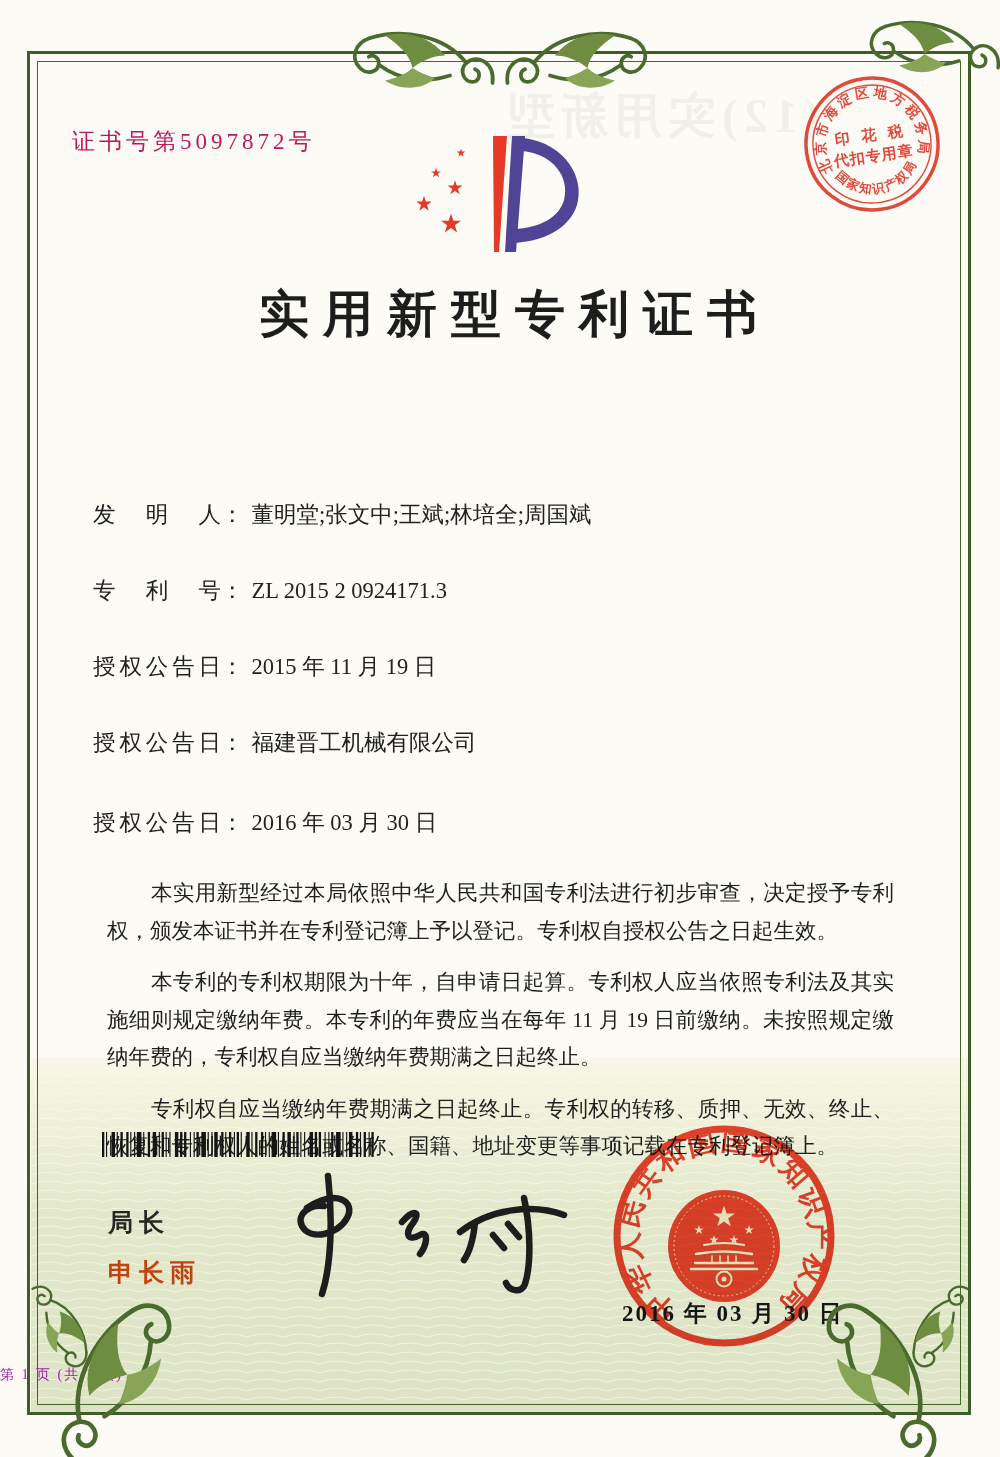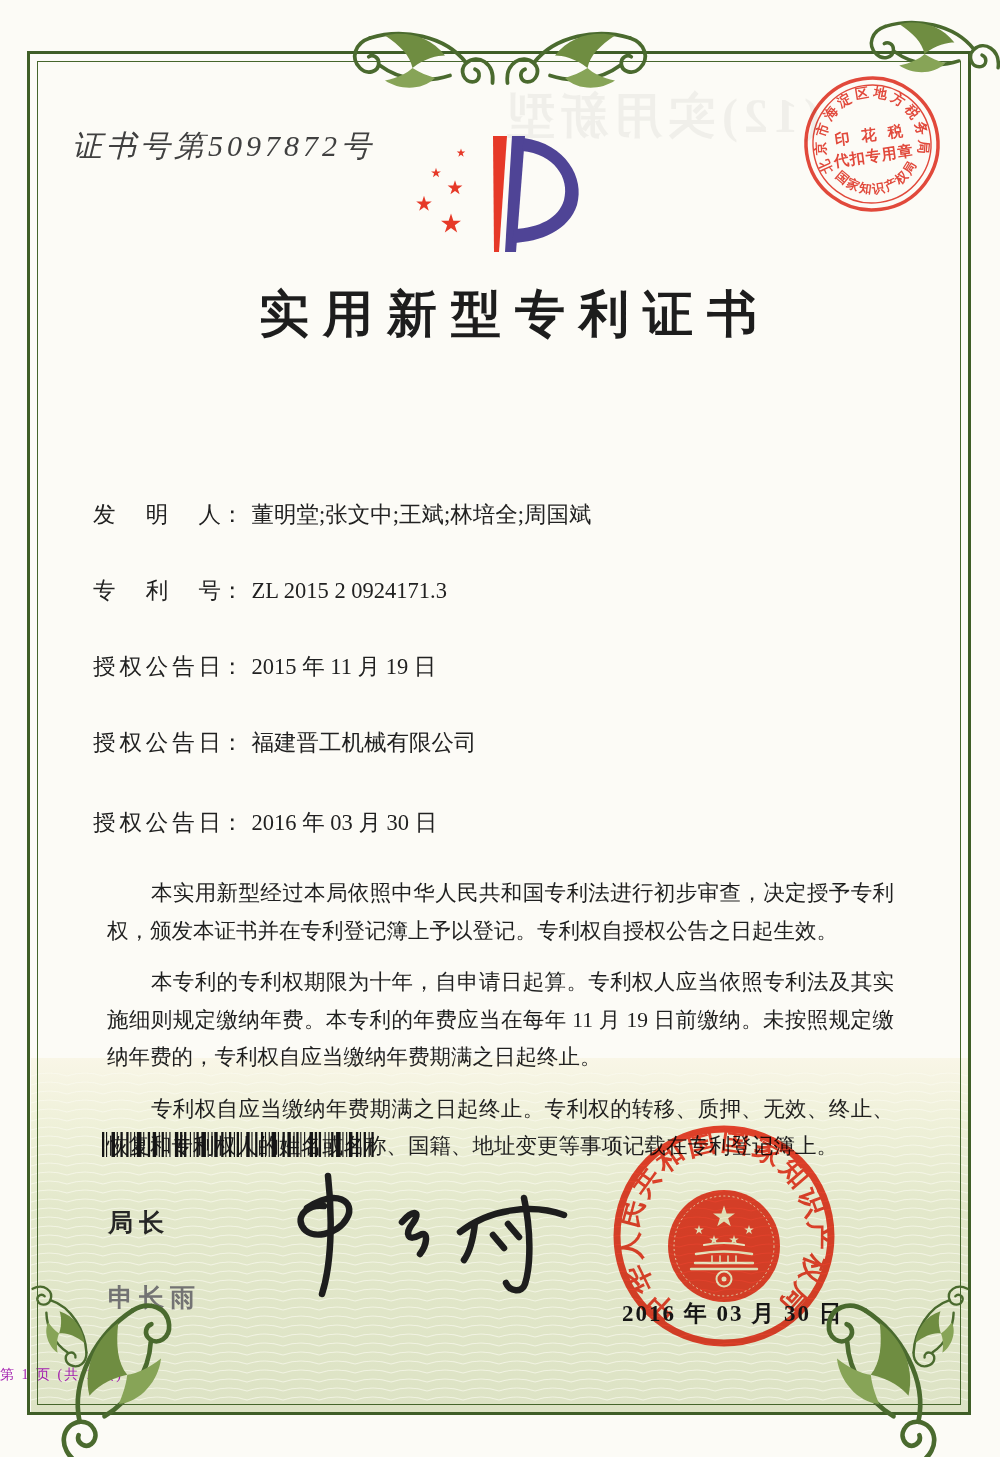--- a/index.html
+++ b/index.html
@@ -8,35 +8,35 @@
   
   .frame-outer{position:absolute;left:27px;top:51px;right:29px;bottom:42px;border:3px solid #3f5e27;z-index:6;pointer-events:none;}
   .frame-inner{position:absolute;left:37px;top:61px;right:39px;bottom:52px;border:1px solid #46662c;z-index:6;pointer-events:none;}
   .orn{position:absolute;z-index:7;pointer-events:none;}
   
   .band{position:absolute;left:31px;top:1058px;width:938px;height:355px;z-index:1;
         background:linear-gradient(180deg,#f9f6e7 0px,#eef0d8 70px,#e3e8cb 150px,#dde3c5 100%);}
   .band svg{position:absolute;left:0;top:12px;}
   .ghost{position:absolute;left:380px;top:84px;width:560px;text-align:center;font-size:48px;font-weight:bold;
          color:#8e9089;opacity:.10;transform:scaleX(-1);letter-spacing:6px;z-index:0;}
-  .cert-no{position:absolute;left:72px;top:126px;font-size:30px;letter-spacing:4px;color:#404040;z-index:3;font-style:italic;}
+  .cert-no{position:absolute;left:72px;top:126px;font-size:23px;letter-spacing:4px;color:#be185d;z-index:3;}
   .logo{position:absolute;left:398px;top:130px;z-index:3;}
   .tax-stamp{position:absolute;left:796px;top:66px;z-index:4;opacity:.93;mix-blend-mode:multiply;}
   .title{position:absolute;left:0;top:281px;width:100%;text-align:center;font-size:50px;font-weight:bold;
          letter-spacing:14px;padding-left:30px;box-sizing:border-box;color:#1d1d1d;z-index:3;}
   .field-row{position:absolute;left:93px;font-size:22.5px;color:#212121;white-space:nowrap;z-index:3;}
   .f-label{display:inline-block;width:128px;text-align:justify;text-align-last:justify;vertical-align:bottom;}
   .f-colon{display:inline-block;margin-right:8px;}
   .body-text{position:absolute;left:93px;width:815px;top:861px;z-index:3;}
   .body-text p{margin:14px;font-size:21.5px;line-height:37.5px;text-align:justify;text-indent:44px;color:#1f1f1f;}
   .barcode{position:absolute;left:102px;top:1132px;z-index:3;}
   .sig-title{position:absolute;left:108px;top:1206px;font-size:25px;font-weight:bold;letter-spacing:6px;
              font-family:"Liberation Sans","DejaVu Sans",sans-serif;color:#262626;z-index:3;}
   .sig-name{position:absolute;left:108px;top:1256px;font-size:25px;font-weight:bold;letter-spacing:6px;
-            font-family:"Liberation Sans","DejaVu Sans",sans-serif;color:#737373;z-index:3;margin-top:25px;}
+            font-family:"Liberation Sans","DejaVu Sans",sans-serif;color:#c2410c;z-index:3;}
   .sig-hand{position:absolute;left:262px;top:1160px;z-index:3;}
   .seal{position:absolute;left:606px;top:1118px;z-index:4;opacity:.95;mix-blend-mode:multiply;}
   .seal-date{position:absolute;left:622px;top:1298px;font-size:23px;font-weight:bold;letter-spacing:2px;
              color:#161616;z-index:5;white-space:nowrap;}
   .footer{position:absolute;left:0;top:1366px;width:100%;text-align:left;font-size:14px;letter-spacing:2px;
           color:#a21caf;z-index:3;}
 </style>
 </head>
 <body>
 

